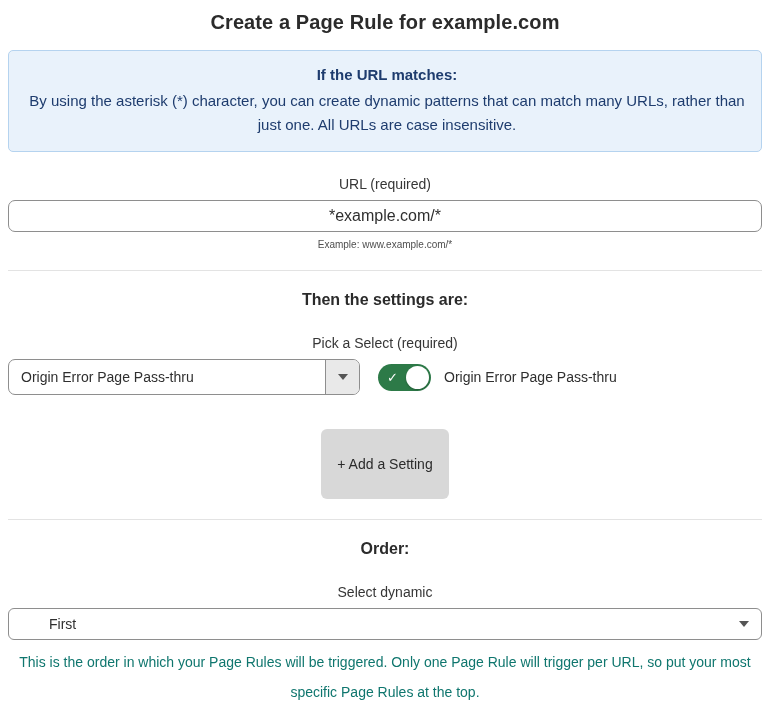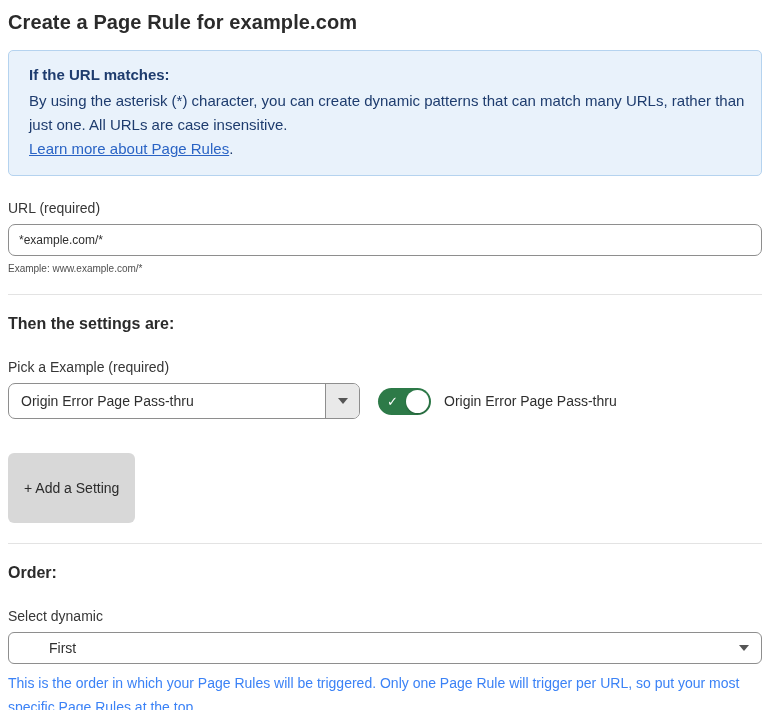--- a/index.html
+++ b/index.html
@@ -1,15 +1,15 @@
 <!DOCTYPE html>
 <html><head>
 <meta charset="utf-8">
 <style>
-  * { box-sizing: border-box; margin: 0; padding: 0; }
+  * { box-sizing: border-box; margin: 0; padding: 0; text-align: center; }
   html, body { background: #ffffff; }
   body {
     width: 770px;
     height: 710px;
     font-family: "Liberation Sans", "DejaVu Sans", sans-serif;
     color: #2f2f2f;
     padding: 0 8px;
     overflow: hidden;
   }
   .page-title {
@@ -43,21 +43,21 @@
     font-size: 14px;
     color: #363636;
     margin-bottom: 8px;
   }
   .text-input {
     width: 100%;
     height: 32px;
     border: 1px solid #8e8e8e;
     border-radius: 7px;
     font-family: "Liberation Sans", "DejaVu Sans", sans-serif;
-    font-size: 12px;
+    font-size: 16px;
     color: #2f2f2f;
     padding: 0 10px;
     outline: none;
     background: #fff;
   }
   .helper-text {
     font-size: 10px;
     color: #4f4f4f;
     margin-top: 7px;
   }
@@ -159,48 +159,47 @@
   .btn-add-setting { margin-top: 34px; }
   .order-select { width: 100%; height: 32px; border-radius: 6px; padding-left: 28px; }
   .order-select .select-plain-arrow {
     display: flex;
     align-items: center;
     justify-content: center;
     width: 34px;
   }
   .order-helper {
     font-size: 14px;
-    color: #3b82f6;
-    line-height: 24px;
+    color: #0f766e;
+    line-height: 30px;
     margin-top: 7px;
   }
   .footer-divider { margin: 25px 0 14px 0; }
 </style>
 </head>
 <body>
 
 
 
 <h1 class="page-title">Create a Page Rule for example.com</h1>
 
 <div class="info-box">
   <div class="info-heading">If the URL matches:</div>
   <div class="info-body">By using the asterisk (*) character, you can create dynamic patterns that can match many URLs, rather than just one. All URLs are case insensitive.</div>
-  <div><a>Learn more about Page Rules</a><span>.</span></div>
 </div>
 
 <div class="field-label">URL (required)</div>
 <input class="text-input" type="text" value="*example.com/*" style="">
 <div class="helper-text">Example: www.example.com/*</div>
 
 <hr class="divider">
 
 <div class="section-heading">Then the settings are:</div>
 
-<div class="field-label">Pick a Example (required)</div>
+<div class="field-label">Pick a Select (required)</div>
 <div class="setting-row">
   <div class="select-control setting-select">
     <div class="select-value">Origin Error Page Pass-thru</div>
     <div class="select-arrow-seg">
       <span class="caret-down"></span>
     </div>
   </div>
   <div class="toggle">
     <span class="toggle-check">✓</span>
     <span class="toggle-knob"></span>

